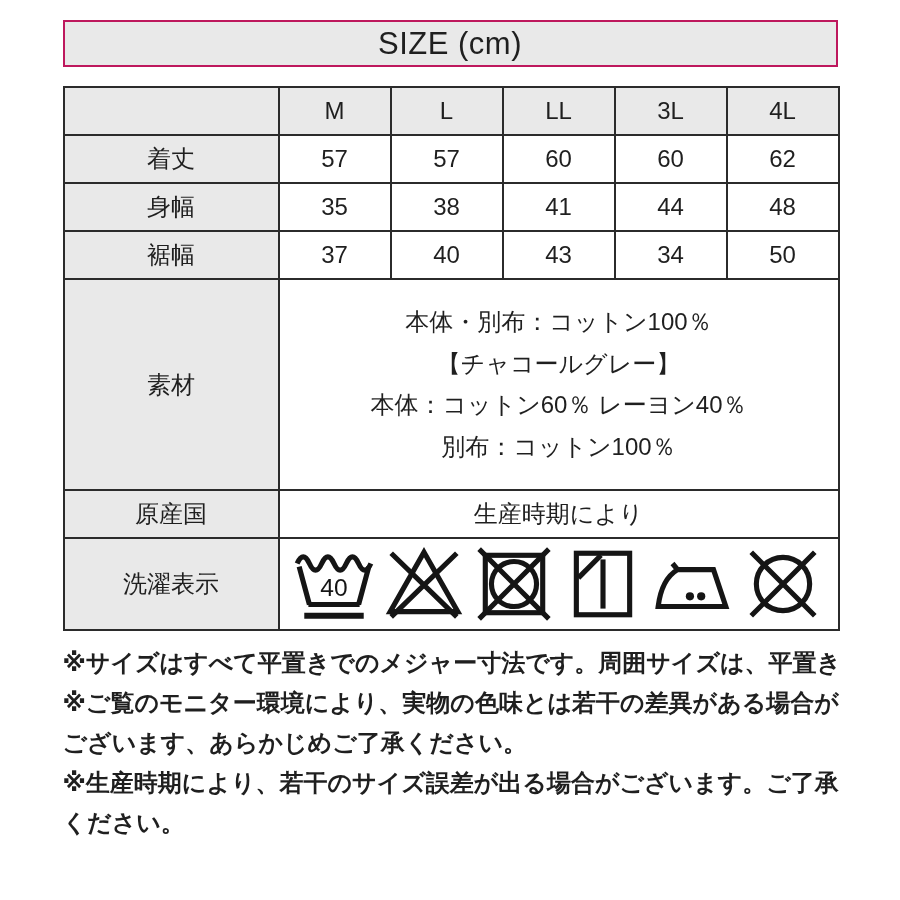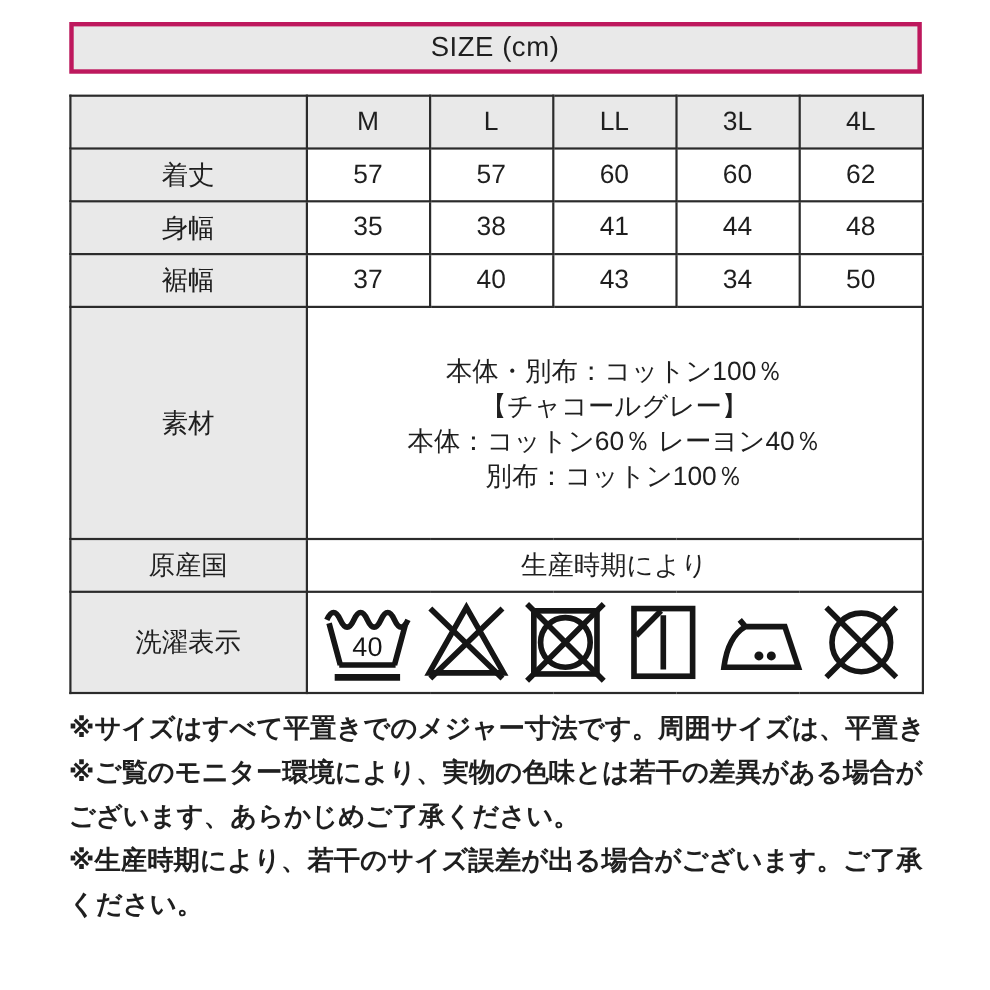--- a/index.html
+++ b/index.html
@@ -8,24 +8,24 @@
     font-family: "Liberation Sans", "DejaVu Sans", sans-serif;
     color: #1f1f1f;
     -webkit-font-smoothing: antialiased;
   }
   .page { width: 900px; height: 900px; overflow: hidden; }
   .inner { width: 775px; margin: 0 auto; }
 
   .title-box {
     margin-top: 20px;
     height: 47px;
-    border: 4px solid #be185d;
+    border: 2px solid #be185d;
     background: #e9e9e9;
     display: flex; align-items: center; justify-content: center;
-    font-size: 25px;
+    font-size: 31px;
     letter-spacing: 0.5px;
   }
 
   table.size-table {
     margin-top: 19px;
     border-collapse: collapse;
     table-layout: fixed;
     width: 775px;
   }
   .size-table th, .size-table td {
@@ -37,21 +37,21 @@
     padding: 0;
   }
   .size-table .gray { background: #e9e9e9; }
   .size-table tr.h48 { height: 48px; }
   .size-table tr.material-row { height: 211px; }
   .size-table tr.care-row { height: 86px; }
 
   .material-cell {
     height: 189px;
     display: flex; flex-direction: column;
-    justify-content: center;
+    justify-content: space-between;
     align-items: center;
     padding: 16px 0;
   }
   .material-cell .mline { font-size: 24px; }
 
   .care-cell {
     display: flex; flex-direction: row;
     justify-content: space-evenly;
     align-items: center;
     padding: 4px 6px;

